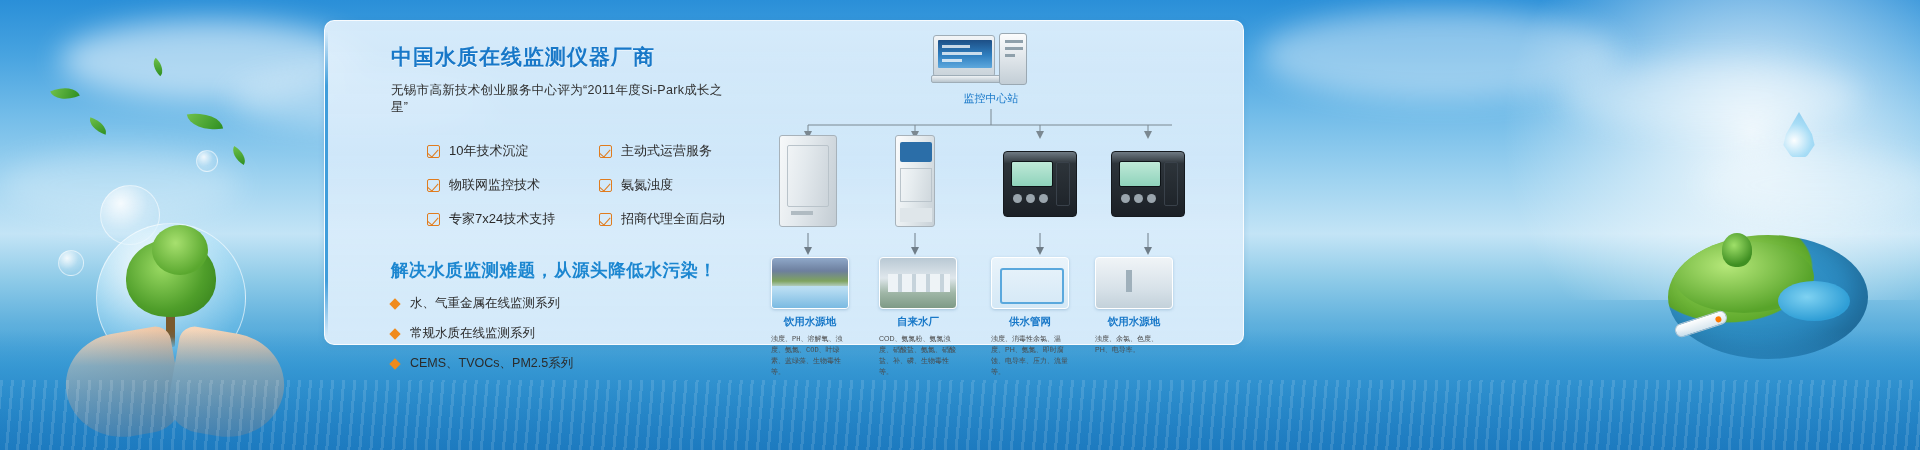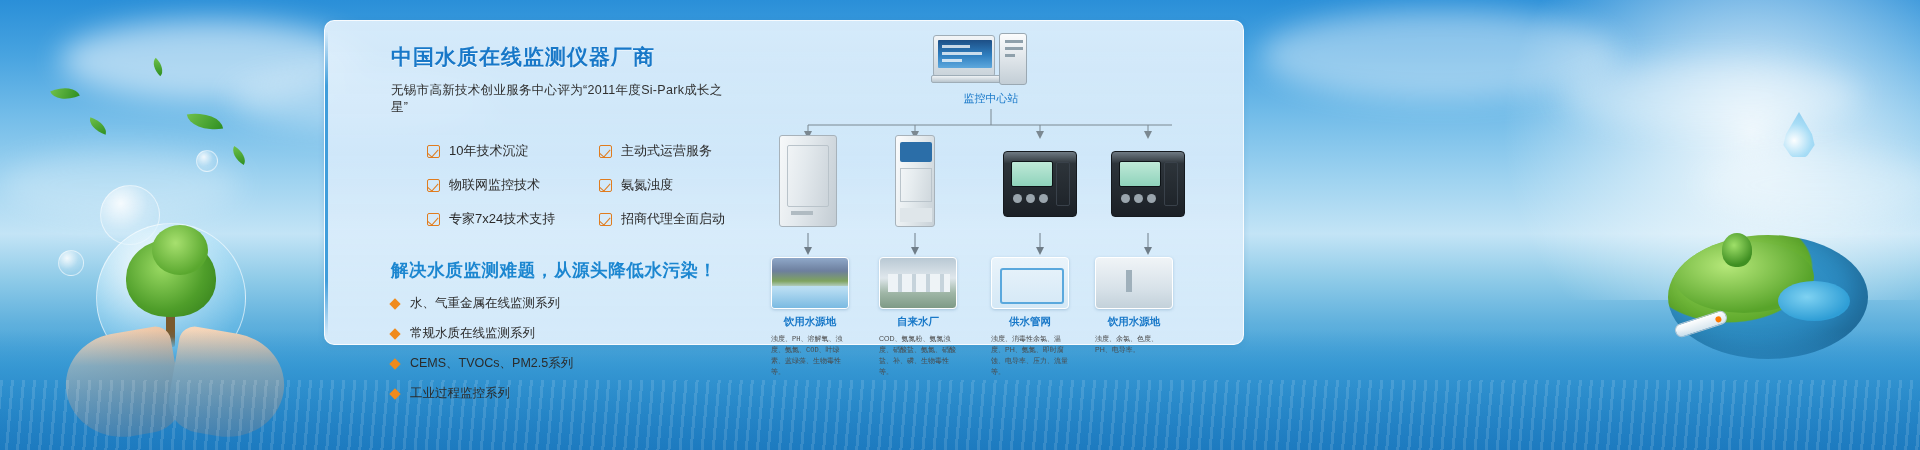--- a/index.html
+++ b/index.html
@@ -338,24 +338,20 @@
         <span class="dia"></span>
         <span>水、气重金属在线监测系列</span>
       </div>
       <div class="bullet">
         <span class="dia"></span>
         <span>常规水质在线监测系列</span>
       </div>
       <div class="bullet">
         <span class="dia"></span>
         <span>CEMS、TVOCs、PM2.5系列</span>
-      </div>
-      <div class="bullet">
-        <span class="dia"></span>
-        <span>工业过程监控系列</span>
       </div>
     </div>
   </div>
 
   <div class="diagram">
 
     <div class="pc">
       <div class="monitor">
         <div class="screen">
           <i class="s1"></i>

